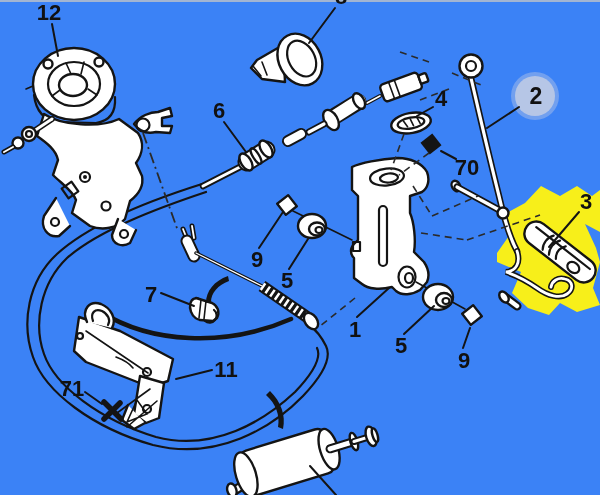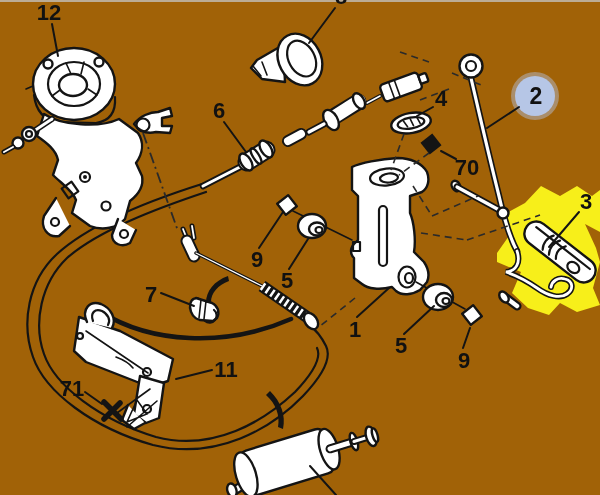--- a/index.html
+++ b/index.html
@@ -1,16 +1,16 @@
 <!DOCTYPE html>
 <html><head>
 <meta charset="utf-8">
 <style>
   html,body{margin:0;padding:0;background:#ffffff;}
-  .stage{position:relative;width:600px;height:495px;background:#a16207;overflow:hidden;
+  .stage{position:relative;width:600px;height:495px;background:#3b82f6;overflow:hidden;
          font-family:"Liberation Sans", sans-serif;}
   svg{display:block}
   .part-label{font-family:"Liberation Sans", sans-serif;font-weight:bold;fill:#111;
               text-anchor:middle;}
   .o{fill:#ffffff;stroke:#141414;stroke-width:2.4;stroke-linejoin:round;stroke-linecap:round;}
   .ln{fill:none;stroke:#141414;stroke-width:2.2;stroke-linejoin:round;stroke-linecap:round;}
   .thin{fill:none;stroke:#141414;stroke-width:1.6;stroke-linecap:round;}
   .lead{fill:none;stroke:#141414;stroke-width:2;stroke-linecap:round;}
   .dash{fill:none;stroke:#2a2a2a;stroke-width:1.6;stroke-dasharray:7 5;}
   .dashdot{fill:none;stroke:#2a2a2a;stroke-width:1.8;stroke-dasharray:11 4 2 4;}

